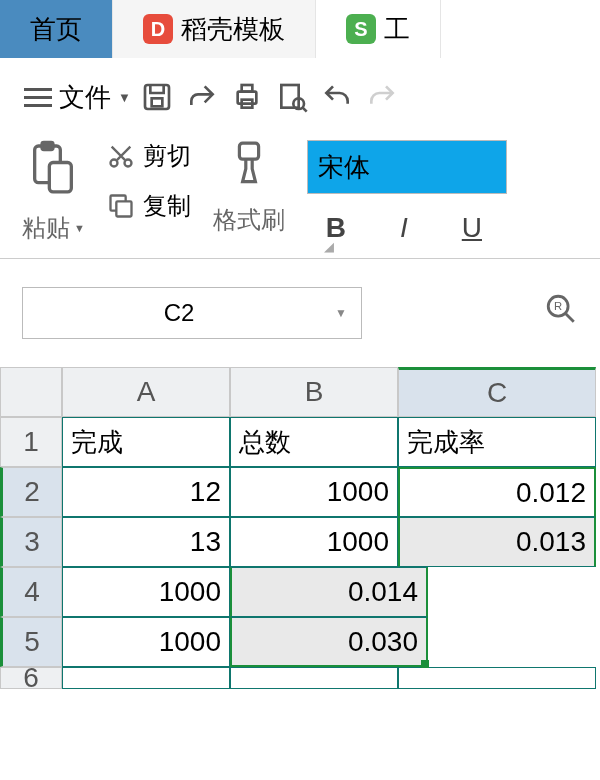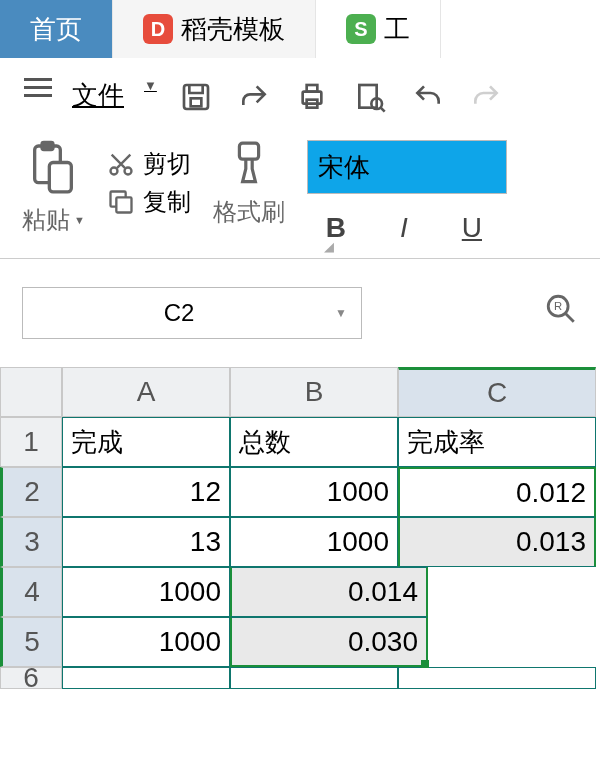--- a/index.html
+++ b/index.html
@@ -1,41 +1,41 @@
 <!DOCTYPE html>
 <html><head>
 <meta charset="utf-8">
 <style>
 *{margin:0;padding:0;box-sizing:border-box;font-family:"Microsoft YaHei",sans-serif;}
 body{width:600px;height:780px;background:#fff;overflow:hidden;}
 
 
 .tab-bar{display:flex;height:58px;background:#fff;}
 .tab{display:flex;align-items:center;justify-content:center;gap:8px;padding:0 30px;font-size:26px;border-right:1px solid #e5e5e5;}
-.tab.active{background:#4a8bbf;color:#ffffff;}
+.tab.active{background:#4a8bbf;color:#000000;}
 .tab.template{background:#f5f5f5;}
 .tab.ws{background:#fff;}
 .badge{width:30px;height:30px;border-radius:6px;display:flex;align-items:center;justify-content:center;color:#fff;font-weight:bold;font-size:20px;}
 .badge.red{background:#e74c3c;}
 .badge.grn{background:#4caf50;}
 
 
-.file-row{display:flex;gap:20px;padding:20px 24px 14px;text-decoration:underline;}
+.file-row{display:flex;align-items:center;gap:7px;padding:20px 24px 14px;}
 .hamburger{display:flex;flex-direction:column;gap:5px;}
 .hamburger span{display:block;width:28px;height:3px;background:#555;}
 .file-label{font-size:26px;}
 .file-row .dd{font-size:13px;color:#555;}
 .tool-icon{width:38px;height:38px;border:none;background:none;color:#555;display:inline-flex;align-items:center;justify-content:center;}
 
 
 .ribbon{display:flex;gap:22px;padding:10px 22px 14px;border-bottom:1px solid #ccc;position:relative;}
-.rib-col{display:flex;flex-direction:column;align-items:center;gap:8px;}
+.rib-col{display:flex;flex-direction:column;align-items:center;gap:16px;}
 .rib-lbl{font-size:24px;color:#666;display:flex;align-items:center;gap:4px;}
 .paste-big .icn{width:44px;height:56px;}
-.cut-copy{gap:6px;margin-top:8px;}
+.cut-copy{gap:18px;}
 .cc-row{display:flex;align-items:center;gap:8px;font-size:24px;}
 .brush-icn{width:40px;height:48px;}
 .font-box{display:flex;flex-direction:column;gap:18px;flex:1;}
 .font-input{border:1px solid #bbb;height:54px;font-size:26px;padding:2px 10px;width:200px;background:#0ea5e9;}
 .biu{display:flex;gap:38px;font-size:28px;font-family:"Times New Roman",serif;color:#444;padding-left:14px;}
 .biu span{display:inline-block;width:30px;text-align:center;}
 .dlg-corner{position:absolute;right:266px;bottom:4px;color:#aaa;font-size:13px;}
 
 
 .nb-row{display:flex;align-items:center;gap:18px;padding:28px 22px 6px;}

